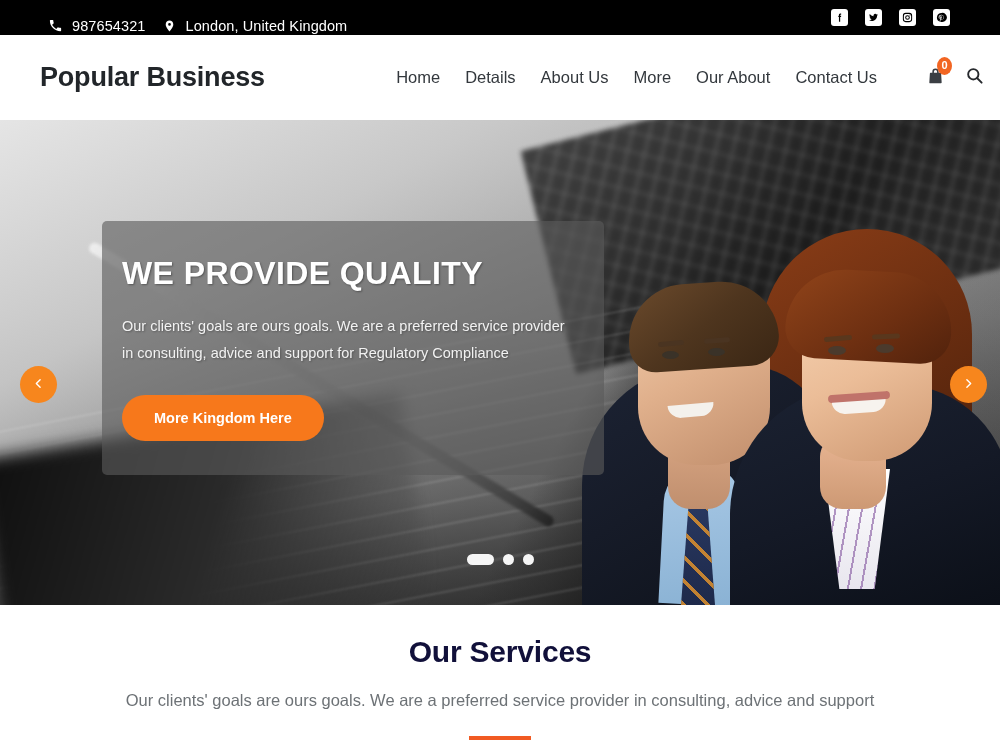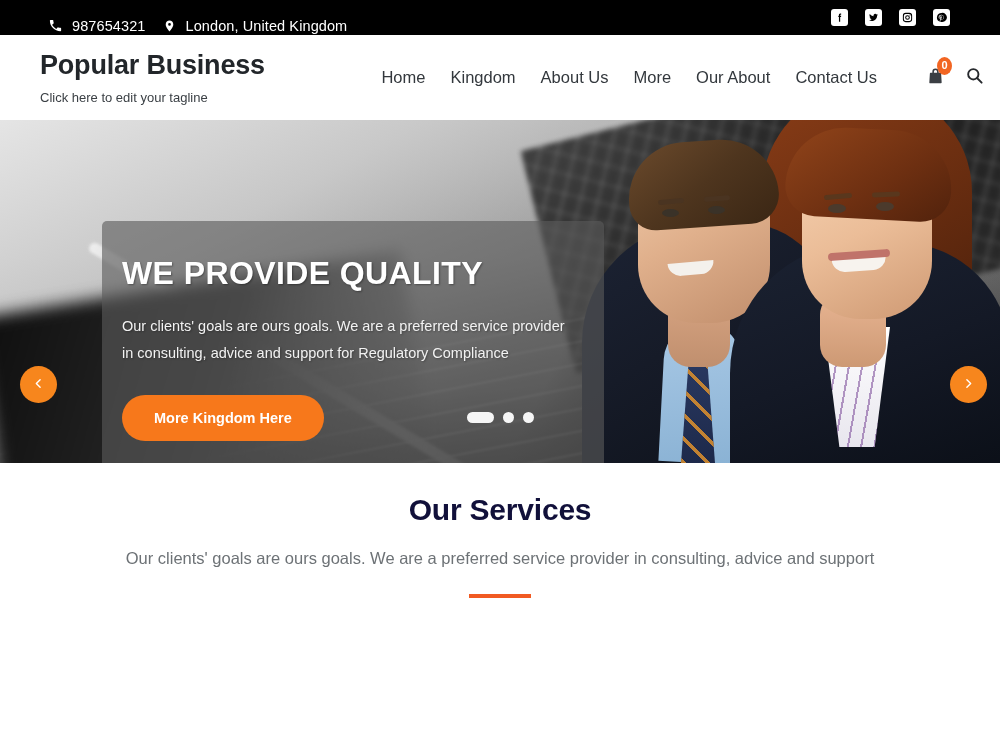--- a/index.html
+++ b/index.html
@@ -75,21 +75,21 @@
     width: 15px; height: 18px;
     border-radius: 50%;
     display: flex; align-items: center; justify-content: center;
     line-height: 1;
   }
   .search-btn { display: flex; align-items: center; cursor: pointer; }
 
   
   .hero {
     position: relative;
-    height: 343px;
+    height: 485px;
     overflow: hidden;
     background: #8e8e8e;
   }
   
   .hero-bg {
     position: absolute; inset: 0;
     background:
       linear-gradient(118deg, rgba(255,255,255,0) 58%, rgba(40,40,40,.55) 63%, rgba(20,20,20,.75) 70%, rgba(120,120,120,.1) 74%),
       linear-gradient(152deg, rgba(230,230,230,.95) 0%, rgba(200,200,200,.9) 26%, rgba(150,150,150,.55) 44%, rgba(90,90,90,.5) 60%, rgba(35,35,35,.85) 100%),
       linear-gradient(to bottom, #cfcfcf 0%, #b4b4b4 40%, #6e6e6e 78%, #1d1d1d 100%);
@@ -381,28 +381,27 @@
       <svg width="11" height="11" viewBox="0 0 24 24" fill="#000000">
         <path d="M12 2a10 10 0 0 0-3.6 19.3c-.1-.8-.2-2 0-2.9l1.2-5.1s-.3-.6-.3-1.5c0-1.4.8-2.5 1.9-2.5.9 0 1.3.7 1.3 1.5 0 .9-.6 2.2-.9 3.5-.2 1 .5 1.9 1.6 1.9 1.9 0 3.2-2.4 3.2-5.3 0-2.2-1.5-3.8-4.1-3.8-3 0-4.9 2.2-4.9 4.7 0 .8.3 1.5.6 1.8.1.1.1.2.1.3l-.2.9c0 .2-.2.2-.3.1-1.1-.5-1.8-2.1-1.8-3.4 0-2.8 2-5.3 5.9-5.3 3.1 0 5.5 2.2 5.5 5.1 0 3.1-1.9 5.6-4.6 5.6-.9 0-1.8-.5-2.1-1l-.6 2.2c-.2.8-.7 1.8-1.1 2.4A10 10 0 1 0 12 2z"></path>
       </svg>
     </a>
   </div>
 </div>
 
 <div class="header">
   <div class="brand">
     <div class="brand-title">Popular Business</div>
-    <div class="brand-tagline">Click here to edit your tagline</div>
   </div>
 
   <div class="header-spacer"></div>
 
   <nav class="nav">
     <a class="nav-link">Home</a>
-    <a class="nav-link">Kingdom</a>
+    <a class="nav-link">Details</a>
     <a class="nav-link">About Us</a>
     <a class="nav-link">More</a>
     <a class="nav-link">Our About</a>
     <a class="nav-link">Contact Us</a>
 
     <div class="nav-tools">
       <div class="cart">
         <span>
           <svg width="19" height="20" viewBox="0 0 24 24" fill="#3b3f44">
             <path d="M8 8V6.5a4 4 0 0 1 8 0V8h2.2c.5 0 .9.4.9.9l.7 11.2c0 .5-.4 1-.9 1H5.1c-.5 0-1-.5-.9-1L4.9 8.9c0-.5.4-.9.9-.9H8zm2 0h4V6.5a2 2 0 0 0-4 0V8z"></path>

